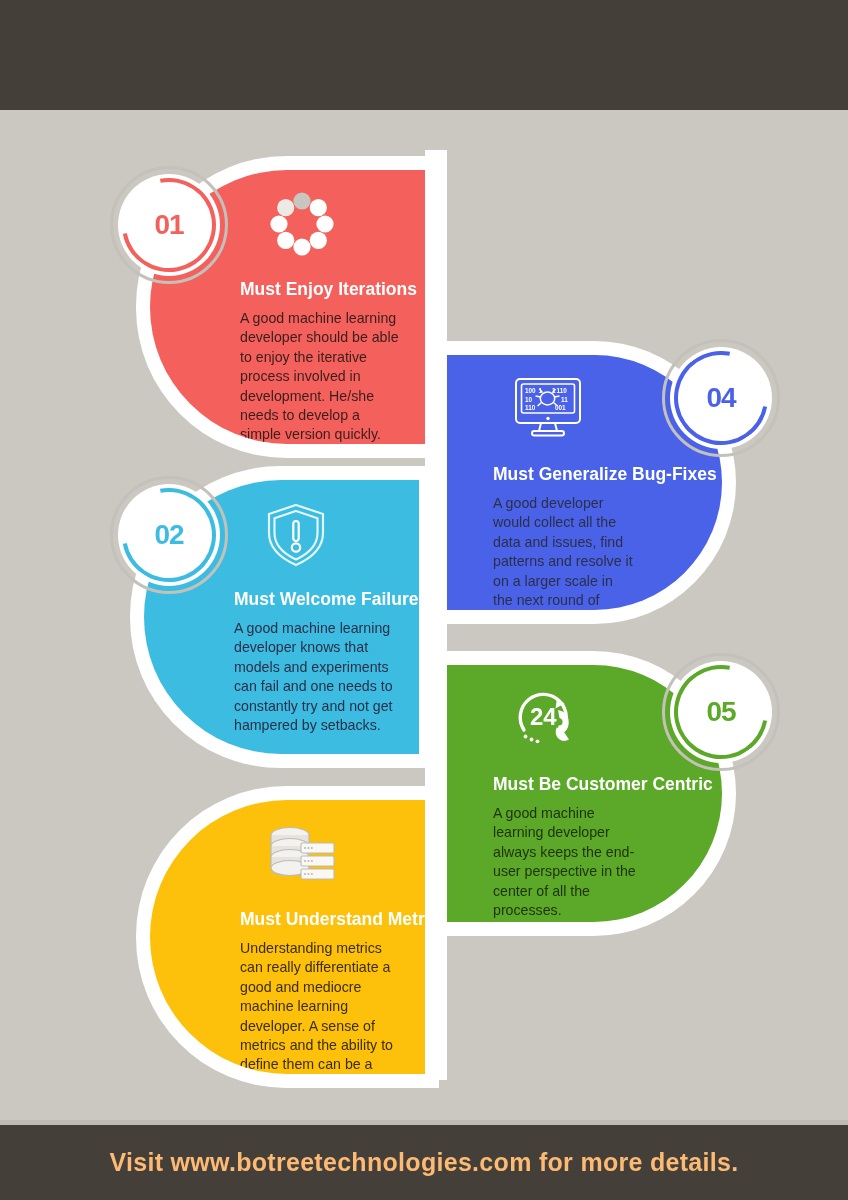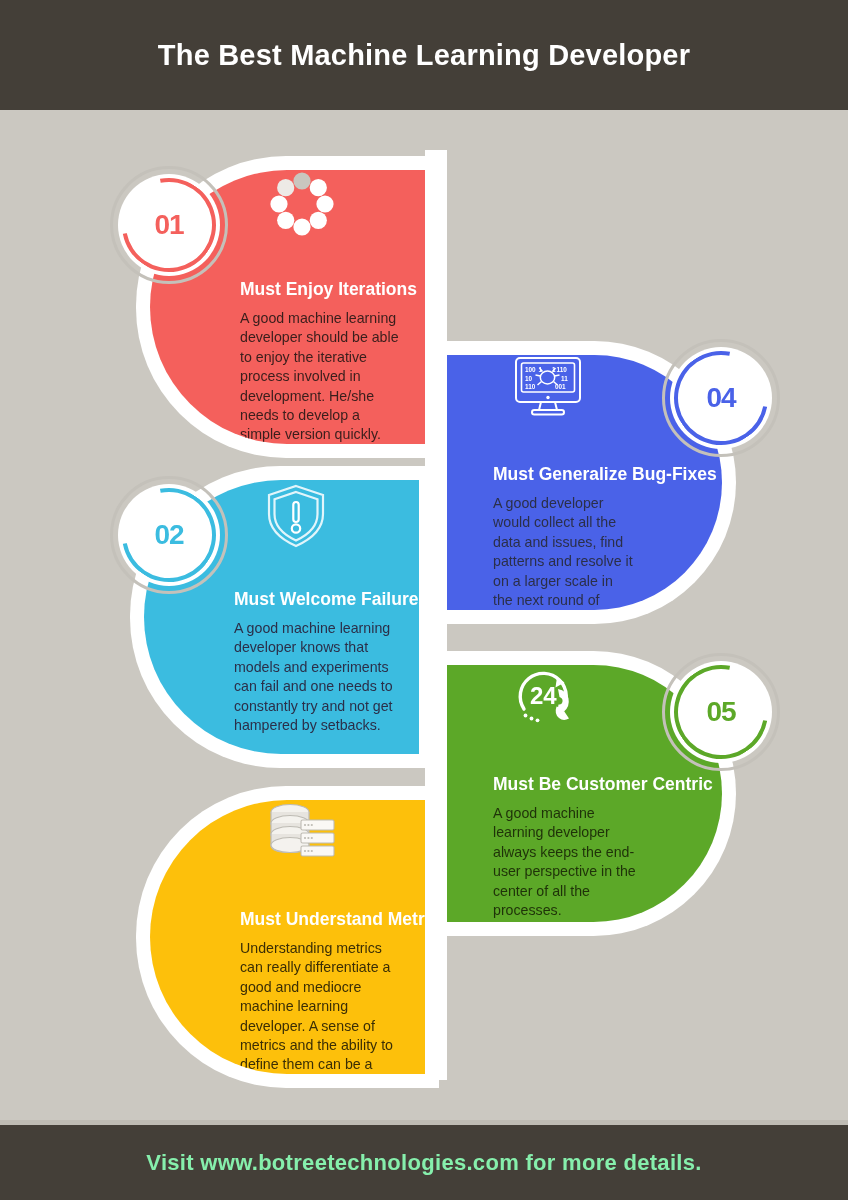--- a/index.html
+++ b/index.html
@@ -47,22 +47,22 @@
     position: absolute;
     left: 0; top: 1125px;
     width: 848px;
     height: 75px;
     background: #443F38;
     display: flex;
     align-items: center;
     justify-content: center;
   }
   .footer-text {
-    color: #86efac;
-    font-size: 22px;
+    color: #fdba74;
+    font-size: 25px;
     font-weight: bold;
     letter-spacing: 0.3px;
     white-space: nowrap;
   }
   .footer-rule {
     position: absolute;
     left: 0; top: 1120px;
     width: 848px; height: 5px;
     background: #BFBCB4;
   }
@@ -109,21 +109,21 @@
     display: flex;
     flex-direction: column;
   }
   .card.right .card-inner {
     padding: 0 86px 0 46px;
   }
 
   .icon-wrap {
     height: 108px;
     display: flex;
-    align-items: flex-start;
+    align-items: center;
     justify-content: center;
     padding-right: 40px;
     flex-shrink: 0;
     text-decoration: underline;
   }
   .card.right .icon-wrap { padding-right: 34px; }
 
   .card-title {
     color: #FFFFFF;
     font-size: 17.5px;
@@ -185,21 +185,20 @@
 
   
   .ic { display: block; }
 </style>
 </head>
 <body>
 
 <div class="page">
 
   <div class="header">
-    <div class="header-line">The Best Machine Learning Developer</div>
   </div>
 
   <div class="spine"></div>
 
   <div class="card left c1" style="left:150px; top:170px; width:275px; height:274px;">
     <div class="card-halo"></div>
     <div class="card-body" style="background:#F4605C;">
       <div class="card-inner">
         <div class="icon-wrap">
           <svg class="ic" width="68" height="68" viewBox="0 0 68 68" aria-hidden="true">

